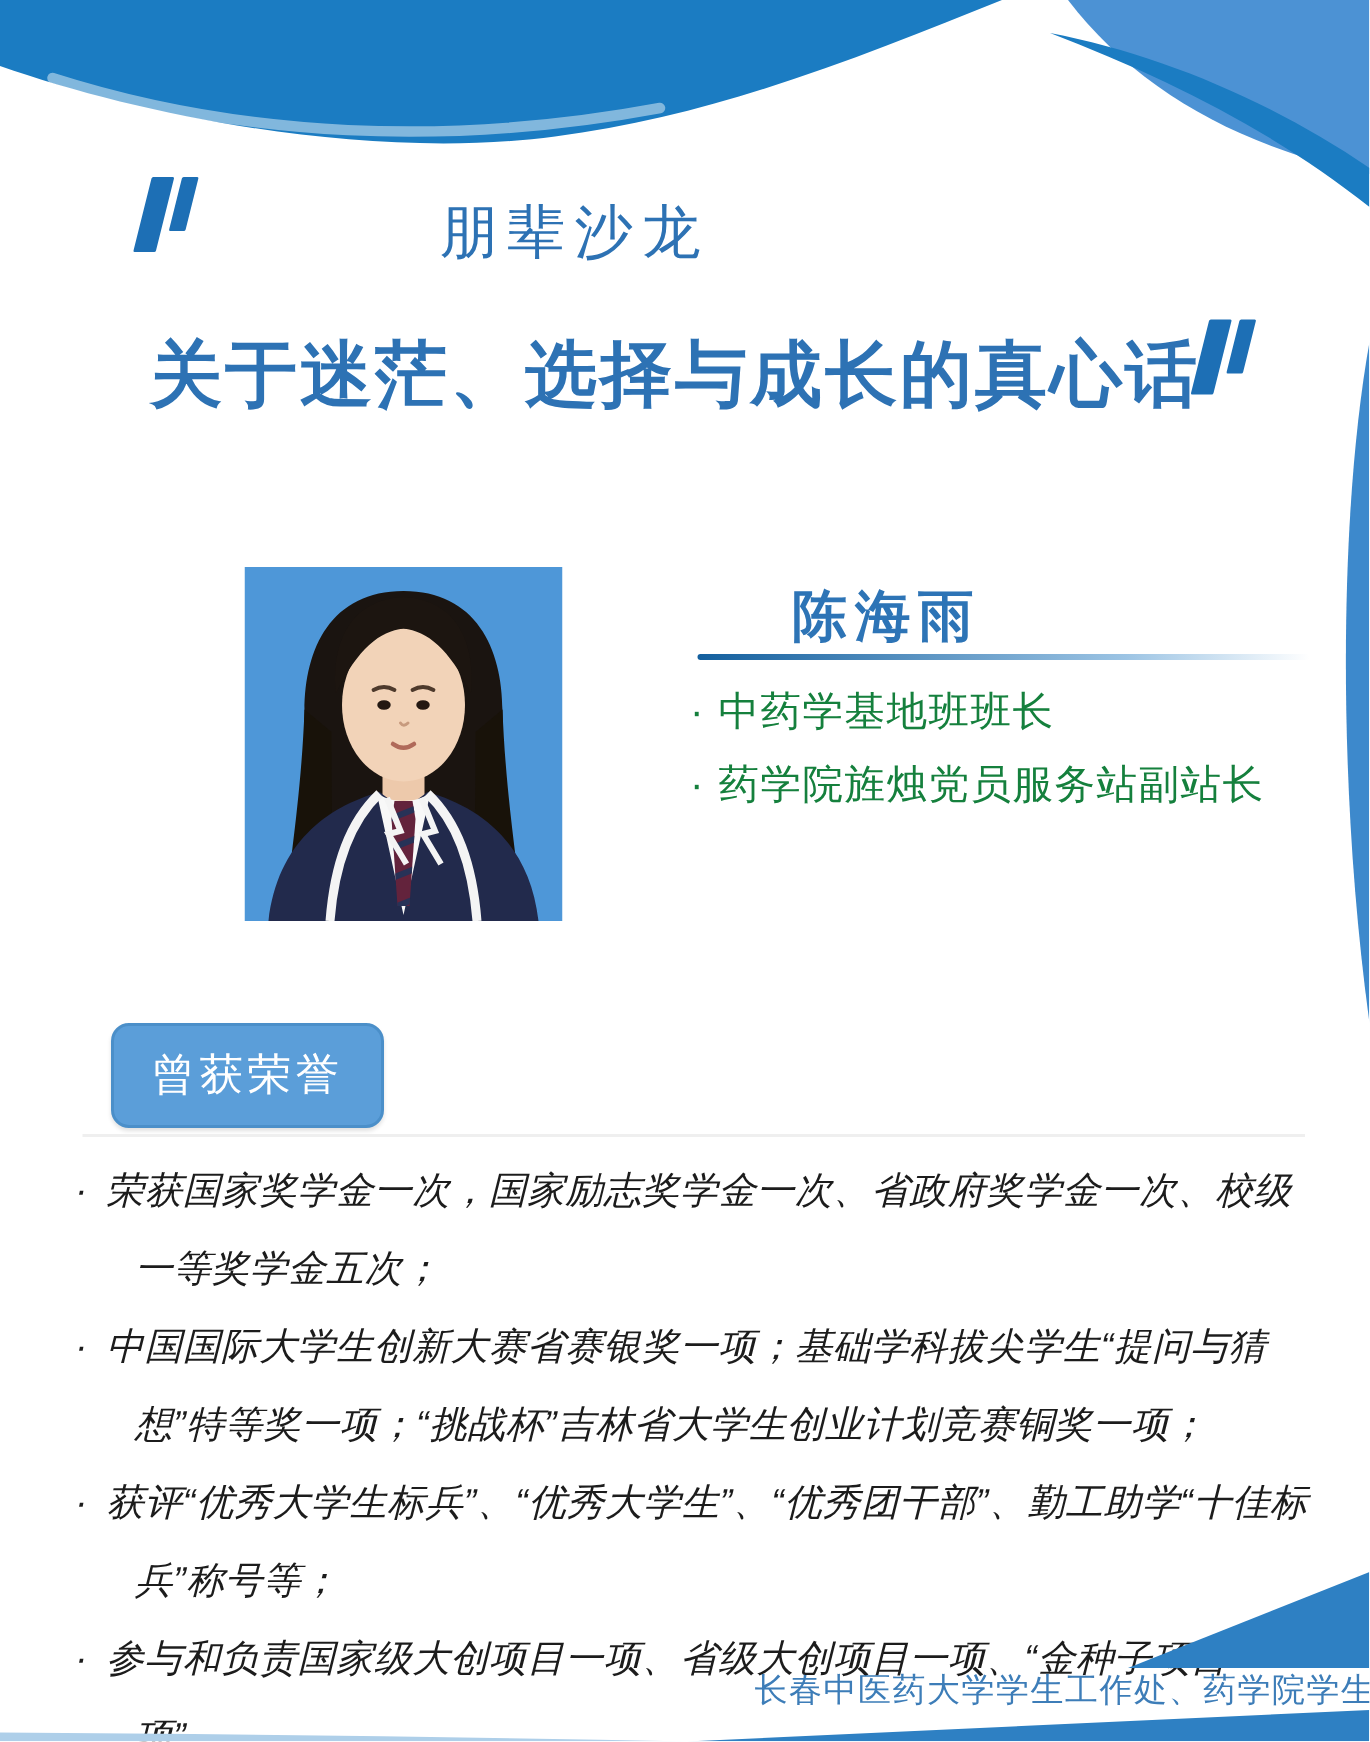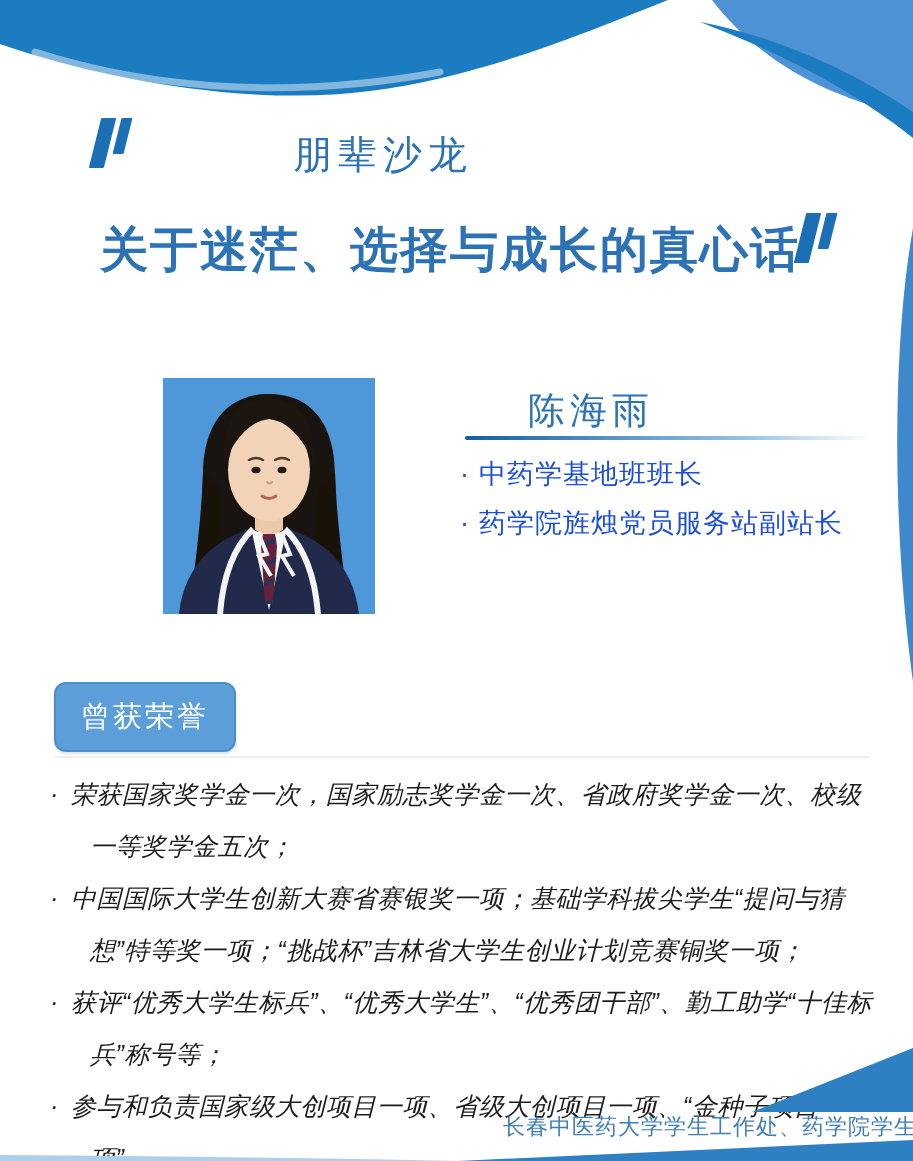--- a/index.html
+++ b/index.html
@@ -32,34 +32,34 @@
   .page-subtitle {
     position:absolute; left:0; top:218px; width:860px; text-align:center;
     font-family:"Liberation Serif", serif; font-weight:700;
     font-size:48px; letter-spacing:2px; color:#2d72b4;margin-left:20px;
   }
 
   
   .photo-frame { position:absolute; left:163px; top:378px; width:212px; height:236px; }
   .profile-name {
     position:absolute; left:528px; top:386px;
-    font-size:37px; font-weight:400; letter-spacing:5px; color:#2d74b6;
+    font-size:37px; font-weight:700; letter-spacing:5px; color:#2d74b6;
   }
   .name-underline {
     position:absolute; left:465px; top:436px; width:408px; height:4px;
     background:linear-gradient(to right, #135f9e, #9cc4e4 70%, rgba(255,255,255,0));
     border-radius:2px;
   }
   .role-list { position:absolute; left:460px; top:450px; list-style:none; }
-  .role-list li { font-size:27px; color:#1d4ed8; line-height:49px; letter-spacing:1px; }
+  .role-list li { font-size:27px; color:#15803d; line-height:49px; letter-spacing:1px; }
   .role-list .blt { margin-right:9px; }
 
   
   .honors-badge {
-    position:absolute; left:54px; top:682px;
+    position:absolute; left:74px; top:682px;
     background:#5b9ed9; border:2px solid #4b8fc9; border-radius:12px;
     padding:13px 25px; color:#ffffff; font-size:29px; letter-spacing:3px;
     box-shadow:0 2px 3px rgba(0,0,0,0.12);
   }
   .honors-divider { position:absolute; left:55px; top:756px; width:815px; height:2px; background:#efefef; }
   .honors-list { position:absolute; left:28px; top:768px; width:848px; list-style:none; }
   .honors-list li {
     font-size:25px; color:#1c1c1c; line-height:52px; letter-spacing:0.5px;
     padding-left:62px; text-indent:-40px;font-style:italic;
   }

